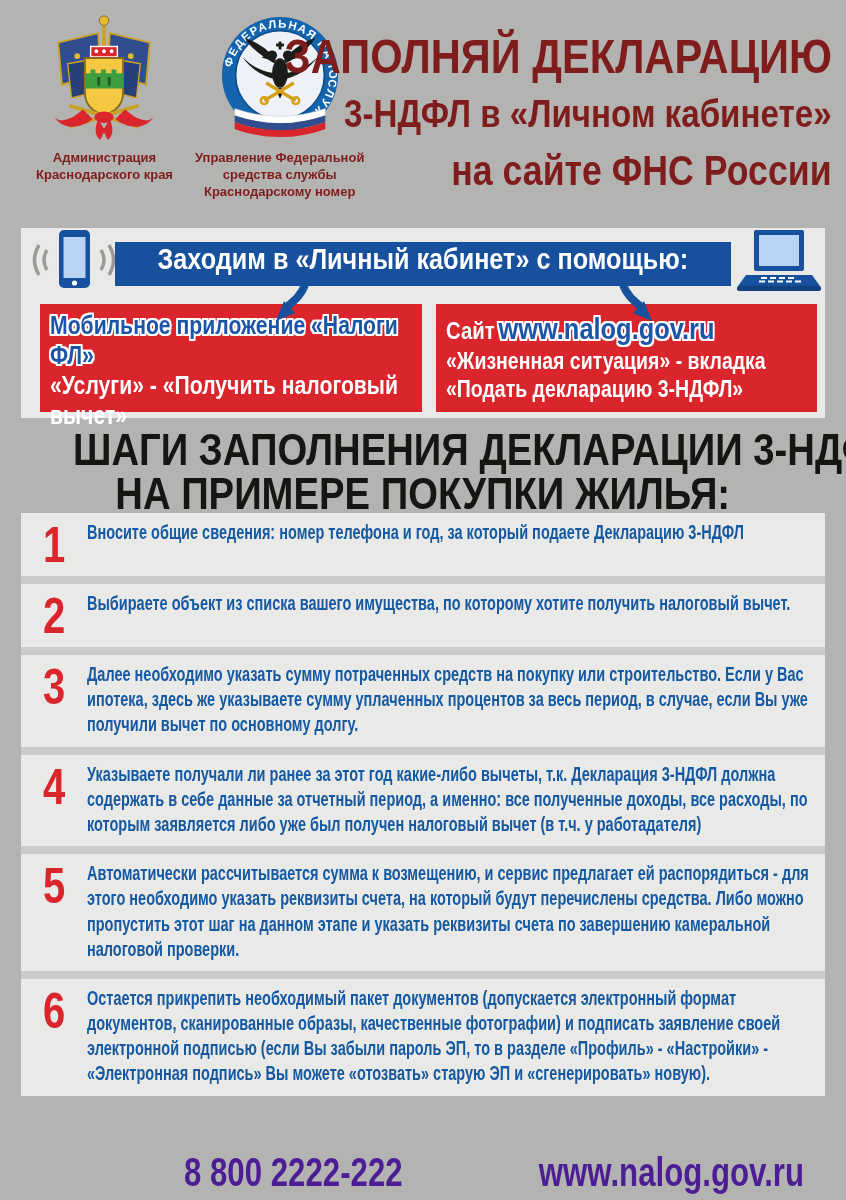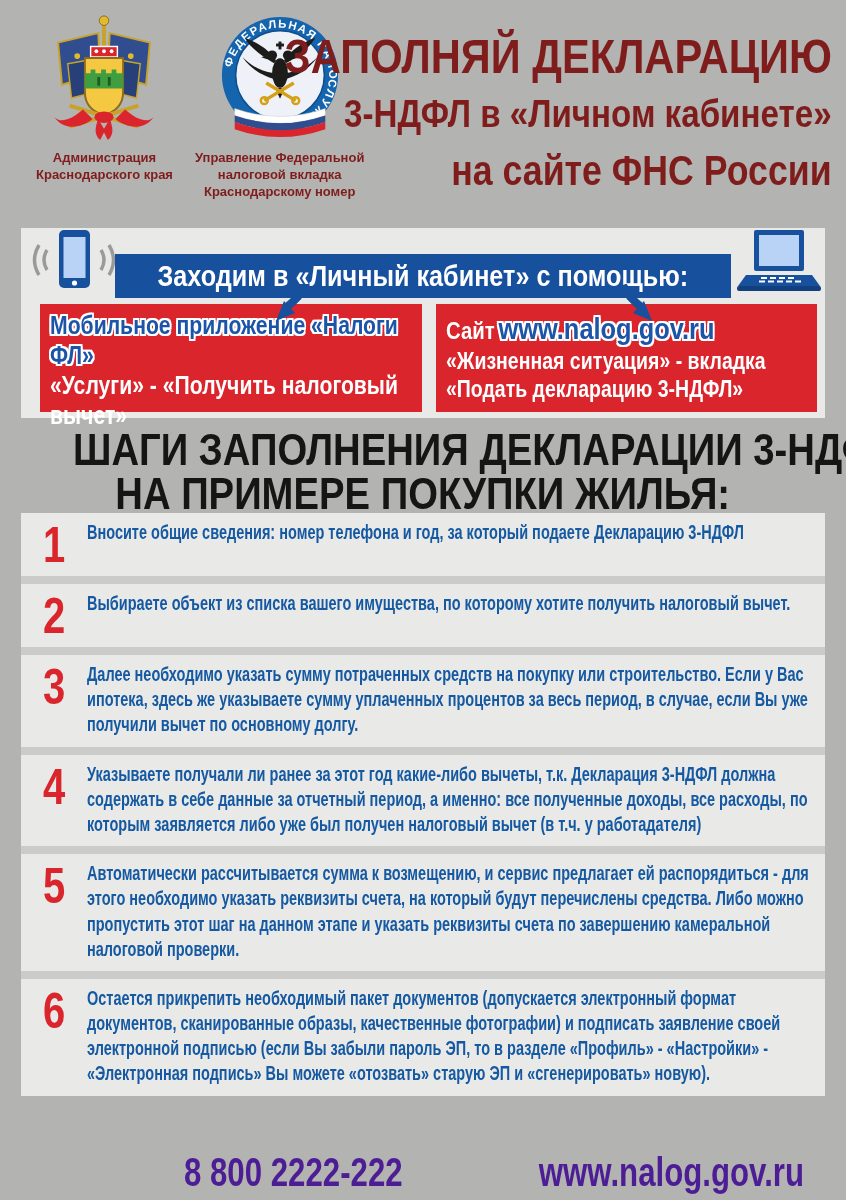--- a/index.html
+++ b/index.html
@@ -18,21 +18,21 @@
   .title-block .t{display:block;white-space:nowrap;}
   .title-block .t span{display:inline-block;transform:scaleX(.85);transform-origin:right center;}
   .t1{font-size:49px;line-height:60px;}
   .t2{font-size:39px;line-height:56px;}
   .t3{font-size:42px;line-height:58px;}
 
   
   .panel1{position:absolute;left:21px;top:228px;width:804px;height:190px;background:#e9e9e7;}
   .banner{
     position:absolute;left:94px;top:14px;width:616px;height:44px;background:#17519e;
-    display:flex;align-items:center;justify-content:center;margin-top:12px;
+    display:flex;align-items:flex-start;justify-content:center;
   }
   .banner span{display:inline-block;transform:scaleX(.84);transform-origin:center;
     color:#fff;font-weight:bold;font-size:30px;white-space:nowrap;}
   .phone-wrap{position:absolute;left:10px;top:0px;}
   .laptop-wrap{position:absolute;right:2px;top:0px;}
   .arrow-l{position:absolute;left:252px;top:56px;z-index:3;}
   .arrow-r{position:absolute;left:594px;top:56px;z-index:3;}
   .boxes{position:absolute;left:19px;right:8px;top:76px;bottom:6px;display:flex;gap:14px;}
   .redbox{flex:1;background:#d9252b;padding:7px 10px;overflow:visible;}
   .box-inner{width:118%;transform:scaleX(.847);transform-origin:left top;
@@ -152,21 +152,21 @@
       <circle cx="78" cy="88" r="3.5" fill="none" stroke="#d4a017" stroke-width="2.5"></circle>
 
       <g>
         <path d="M16 96 Q62 112 108 96 L108 103 Q62 119 16 103 Z" fill="#ffffff" stroke="#c8c8c8" stroke-width="0.5"></path>
         <path d="M16 103 Q62 119 108 103 L108 110 Q62 126 16 110 Z" fill="#2f4d8f"></path>
         <path d="M16 110 Q62 126 108 110 L108 117 Q62 133 16 117 Z" fill="#d9252b"></path>
       </g>
     </svg>
     <div class="caption">
       <div>Управление Федеральной</div>
-      <div>налоговой вкладка</div>
+      <div>средства службы</div>
       <div>Краснодарскому номер</div>
     </div>
   </div>
 </div>
 
 <div class="title-block">
   <span class="t t1"><span>ЗАПОЛНЯЙ ДЕКЛАРАЦИЮ</span></span>
   <span class="t t2"><span>3-НДФЛ в «Личном кабинете»</span></span>
   <span class="t t3"><span>на сайте ФНС России</span></span>
 </div>

